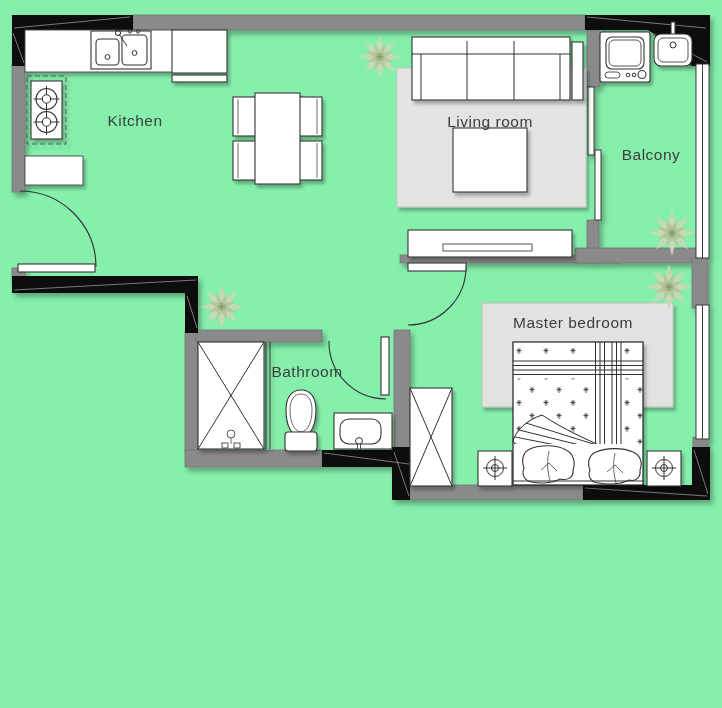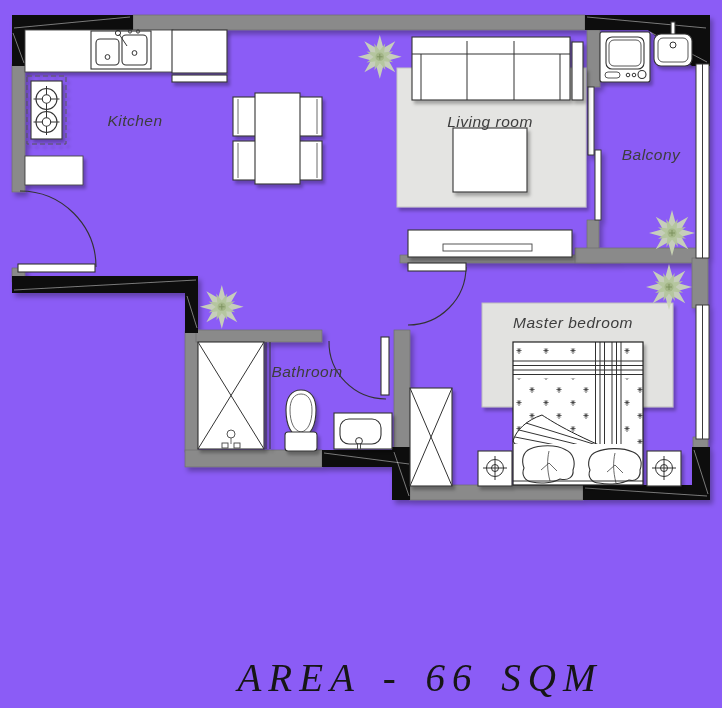--- a/index.html
+++ b/index.html
@@ -1,19 +1,18 @@
 <!DOCTYPE html>
 <html><head>
 <meta charset="utf-8">
 <style>
   html,body{margin:0;padding:0;background:#ffffff;}
   .canvas{
-    position:relative;width:722px;height:708px;background:#8b5cf6;overflow:hidden;
+    position:relative;width:722px;height:708px;background:#86efac;overflow:hidden;
     font-family:"Liberation Sans",sans-serif;
-    font-style:italic;
   }
   svg{position:absolute;left:0;top:0;}
   .room-label{
     font-family:"Liberation Sans",sans-serif;
     font-size:15.5px;fill:#3d3d3d;letter-spacing:.5px;
   }
   .wall-gray{fill:#8a8a8a;stroke:#6e6e6e;stroke-width:.7;}
   .wall-black{fill:#0c0c0c;stroke:none;}
   .hatch{stroke:rgba(255,255,255,.45);stroke-width:1;fill:none;}
   .furn{fill:#ffffff;stroke:#333;stroke-width:1.1;}
@@ -284,14 +283,13 @@
     <use href="#plantShape" transform="translate(645,263)"></use>
   </g>
 
   <text class="room-label" x="135" y="126" text-anchor="middle">Kitchen</text>
   <text class="room-label" x="490" y="127" text-anchor="middle">Living room</text>
   <text class="room-label" x="651" y="160" text-anchor="middle">Balcony</text>
   <text class="room-label" x="307" y="377" text-anchor="middle">Bathroom</text>
   <text class="room-label" x="573" y="328" text-anchor="middle">Master bedroom</text>
 </svg>
 
-<div class="title">AREA - 66 SQM</div>
 </div>
 
 </body></html>

